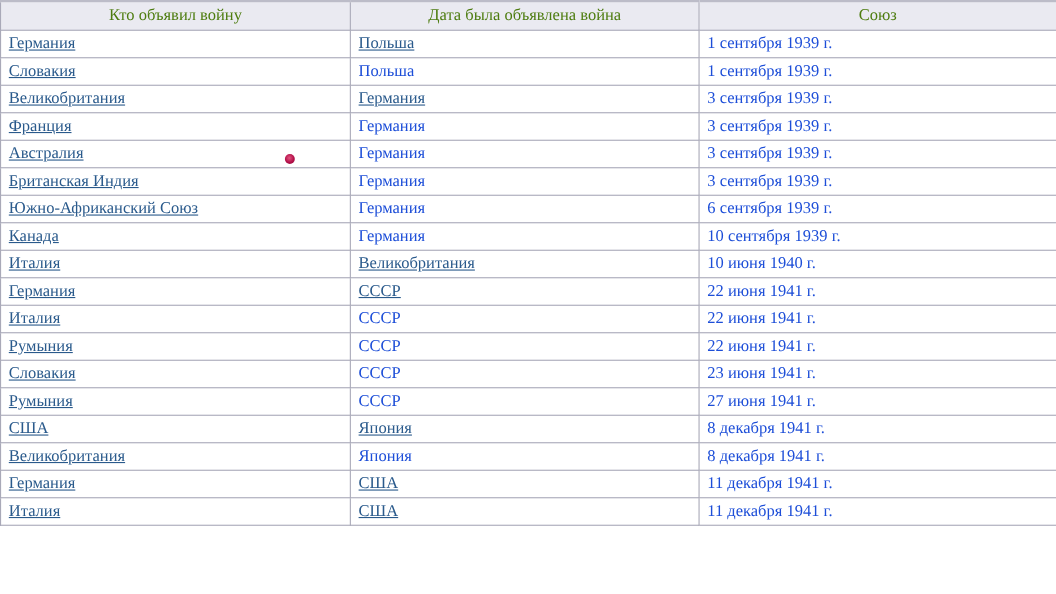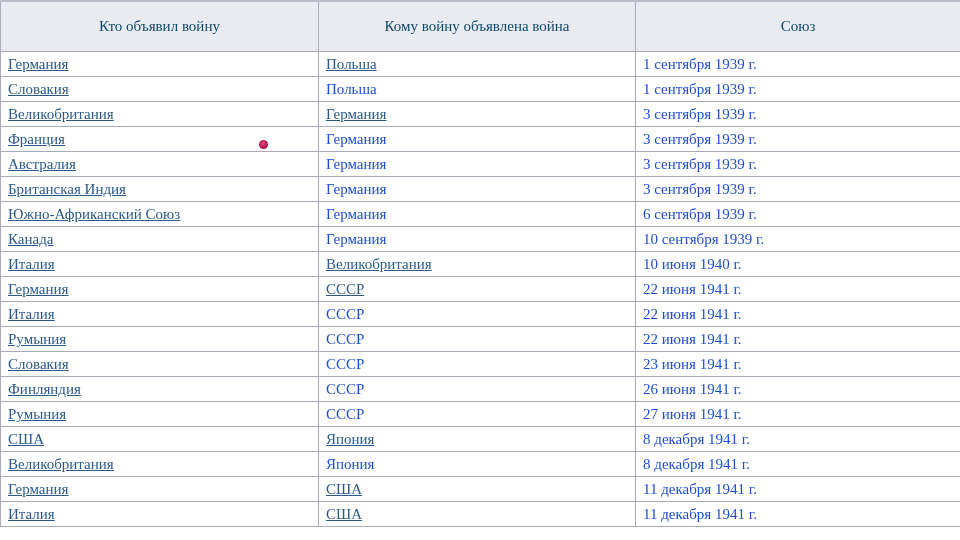--- a/index.html
+++ b/index.html
@@ -33,24 +33,24 @@
   table.wartable col.c1 { width: 318px; }
   table.wartable col.c2 { width: 317px; }
   table.wartable col.c3 { width: 325px; }
 
   table.wartable th {
     background: #eaeaf1;
     border: 1px solid #a9a9b8;
     border-top: 2px solid #bcbcc8;
     font-weight: normal;
     font-size: 15px;
-    color: #0c4a6e;
+    color: #4d7c0f;
     text-align: center;
     height: 25px;
-    padding: 12px 6px;
+    padding: 0 6px;
     line-height: 25px;
     white-space: nowrap;
     overflow: hidden;
   }
 
   table.wartable td {
     border: 1px solid #a9a9b8;
     font-size: 15px;
     color: #000000;
     text-align: left;
@@ -90,21 +90,21 @@
 
   <table class="wartable">
     <colgroup>
       <col class="c1">
         <col class="c2">
         <col class="c3">
     </colgroup>
     <thead>
       <tr>
         <th>Кто объявил войну</th>
-        <th>Кому войну объявлена война</th>
+        <th>Дата была объявлена война</th>
         <th>Союз</th>
       </tr>
     </thead>
     <tbody id="tbody">
         <tr>
           <td><span class="lnk">Германия</span></td>
           <td><span class="lnk">Польша</span></td>
           <td><span class="plain">1 сентября 1939 г.</span></td>
         </tr>
         <tr>
@@ -161,25 +161,20 @@
           <td><span class="lnk">Румыния</span></td>
           <td><span class="plain">СССР</span></td>
           <td><span class="plain">22 июня 1941 г.</span></td>
         </tr>
         <tr>
           <td><span class="lnk">Словакия</span></td>
           <td><span class="plain">СССР</span></td>
           <td><span class="plain">23 июня 1941 г.</span></td>
         </tr>
         <tr>
-          <td><span class="lnk">Финляндия</span></td>
-          <td><span class="plain">СССР</span></td>
-          <td><span class="plain">26 июня 1941 г.</span></td>
-        </tr>
-        <tr>
           <td><span class="lnk">Румыния</span></td>
           <td><span class="plain">СССР</span></td>
           <td><span class="plain">27 июня 1941 г.</span></td>
         </tr>
         <tr>
           <td><span class="lnk">США</span></td>
           <td><span class="lnk">Япония</span></td>
           <td><span class="plain">8 декабря 1941 г.</span></td>
         </tr>
         <tr>

